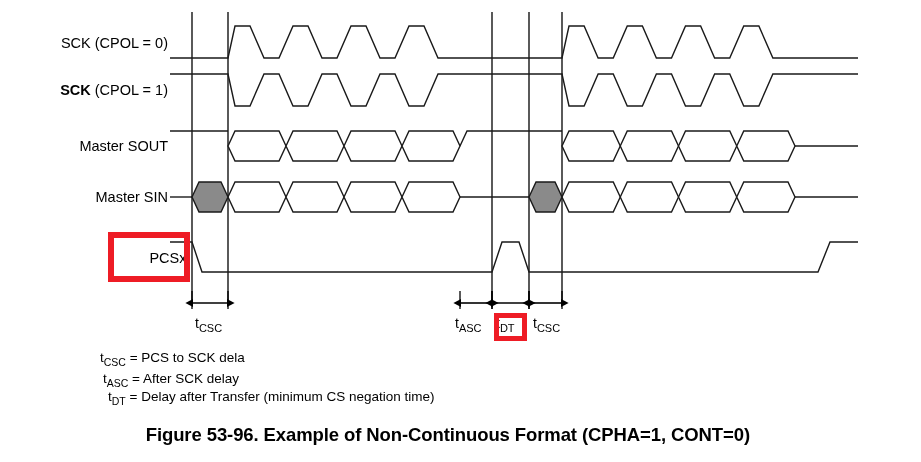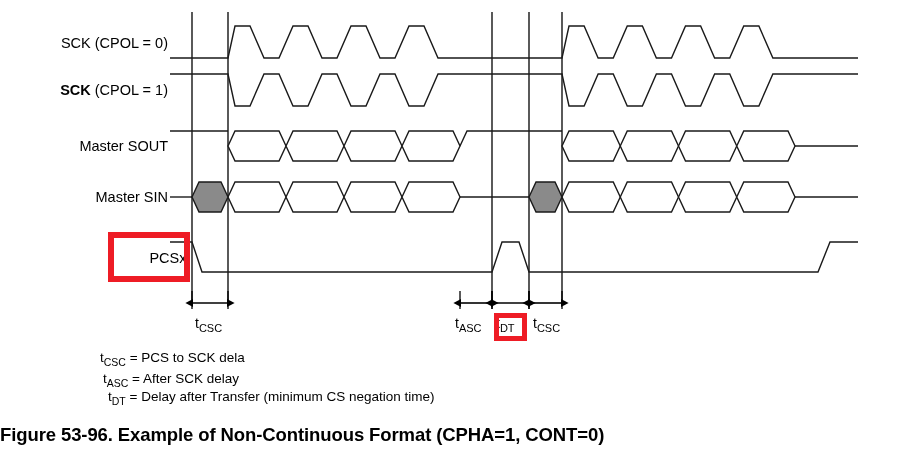--- a/index.html
+++ b/index.html
@@ -73,21 +73,21 @@
   }
   .arrowline {
     stroke: #000000;
     stroke-width: 1.6;
   }
   .caption {
     position: absolute;
     left: 0;
     top: 424px;
     width: 750px;
-    text-align: left;
+    text-align: right;
     font-family: "Liberation Sans", sans-serif;
     font-size: 18.5px;
     font-weight: bold;
     color: #000000;
     letter-spacing: -0.1px;
   }
   .redbox {
     position: absolute;
     border-style: solid;
     box-sizing: border-box;

